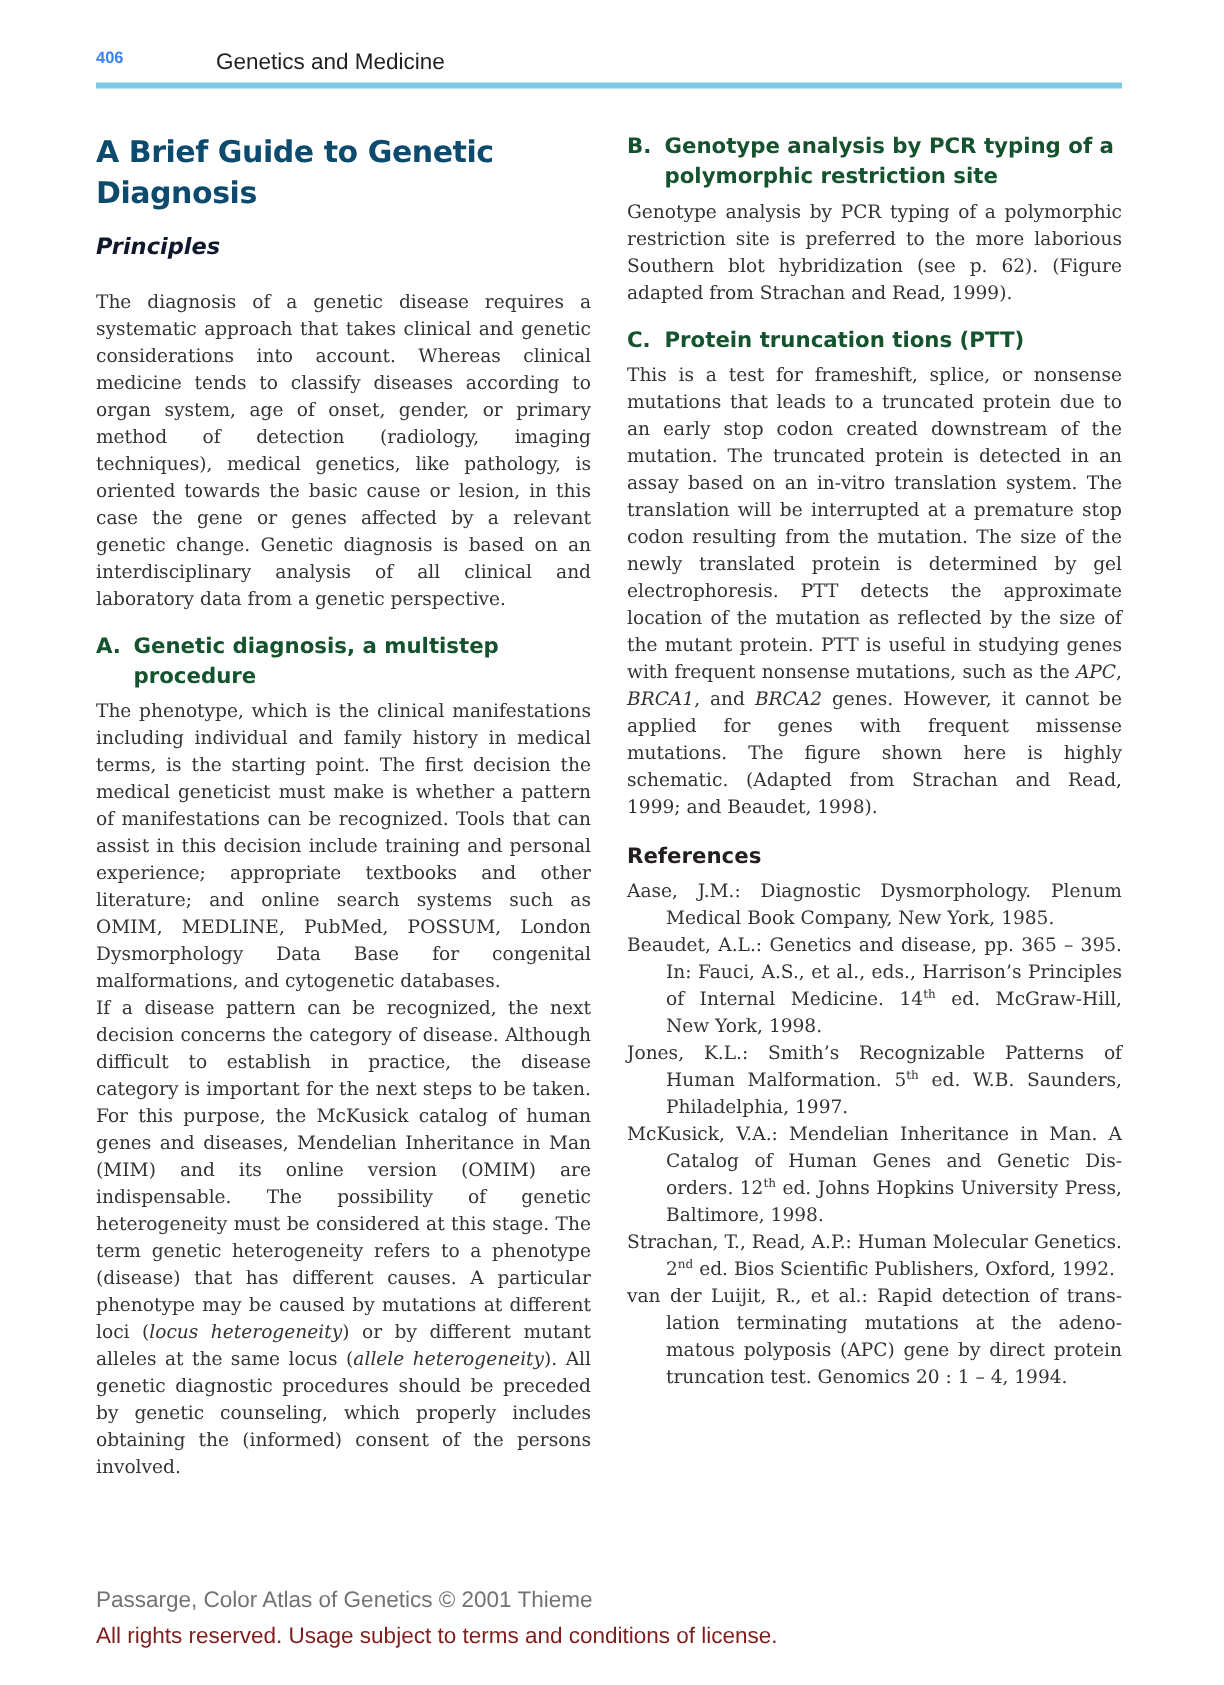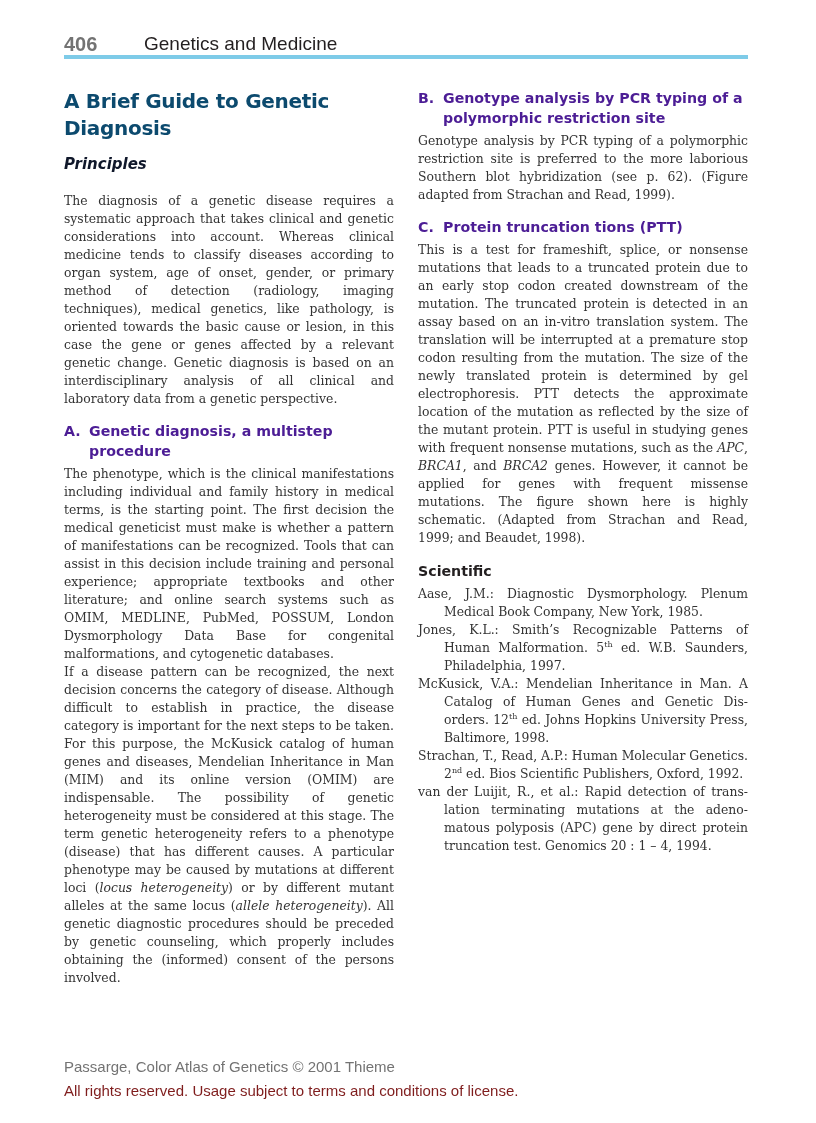--- a/index.html
+++ b/index.html
@@ -1,30 +1,30 @@
 <!DOCTYPE html>
 <html><head>
   <meta charset="utf-8">
   <style>
     html, body { margin: 0; padding: 0; background: #ffffff; }
     body { width: 816px; height: 1123px; position: relative; overflow: hidden; color: #231f20; }
     .header { position: absolute; left: 64px; top: 31px; width: 684px; height: 28px; }
-    .page-num { position: absolute; left: 0; top: 2px; font-family: "Liberation Sans", sans-serif; font-weight: bold; font-size: 20px; color: #737373; }
-    .running-title { position: absolute; left: 80px; top: 2px; font-family: "Liberation Sans", sans-serif; font-size: 19px; color: #231f20; }
+    .page-num { position: absolute; left: 0; top: 2px; font-family: "Liberation Sans", sans-serif; font-weight: bold; font-size: 11px; color: #3b82f6; }
+    .running-title { position: absolute; left: 80px; top: 2px; font-family: "Liberation Sans", sans-serif; font-size: 15px; color: #231f20; }
     .header-rule { position: absolute; left: 0; top: 24px; width: 684px; height: 4px; background: #7ecbe8; }
 
     .col { position: absolute; top: 88px; width: 330px; font-family: "DejaVu Serif", serif; font-size: 12.4px; line-height: 18px; color: #333; }
     .col-left { left: 64px; }
     .col-right { left: 418px; }
 
     .title { font-family: "DejaVu Sans", sans-serif; font-weight: bold; font-size: 20px; line-height: 27px; color: #0c4a6e; margin: 0; letter-spacing: -0.3px; }
     .subtitle { font-family: "DejaVu Sans", sans-serif; font-weight: bold; font-style: italic; font-size: 15px; line-height: 24px; color: #0f172a; margin: 10px 0 16px 0; }
 
     p { margin: 0; text-align: justify; hyphens: manual; }
-    .sec-head { font-family: "DejaVu Sans", sans-serif; font-weight: bold; font-size: 14.2px; line-height: 20px; color: #4c1d95; margin: 13px 0 4px 0; padding-left: 25px; text-indent: -25px; }
+    .sec-head { font-family: "DejaVu Sans", sans-serif; font-weight: bold; font-size: 14.2px; line-height: 20px; color: #14532d; margin: 13px 0 4px 0; padding-left: 25px; text-indent: -25px; }
     .sec-head .letter { display: inline-block; width: 25px; text-indent: 0; }
     .sec-head.first { margin-top: 0; }
     .ref-head { font-family: "DejaVu Sans", sans-serif; font-weight: bold; font-size: 14.2px; line-height: 20px; color: #231f20; margin: 14px 0 4px 0; }
     .refs { margin: 0; padding: 0; list-style: none; }
     .refs li { padding-left: 26px; text-indent: -26px; text-align: justify; }
     sup { font-size: 8px; line-height: 0; vertical-align: 5px; }
     em { }
 
     .footer1 { position: absolute; left: 64px; top: 1058px; font-family: "Liberation Sans", sans-serif; font-size: 15px; color: #737373; }
     .footer2 { position: absolute; left: 64px; top: 1082px; font-family: "Liberation Sans", sans-serif; font-size: 15px; color: #7f1d1d; }
@@ -48,23 +48,24 @@
   <p><span>If a disease pattern can be recognized, the next decision concerns the category of disease. Al­though difficult to establish in practice, the dis­ease category is important for the next steps to be taken. For this purpose, the McKusick catalog of human genes and diseases, Mendelian Inher­itance in Man (MIM) and its online version (OMIM) are indispensable. The possibility of genetic heterogeneity must be considered at this stage. The term genetic heterogeneity re­fers to a phenotype (disease) that has different causes. A particular phenotype may be caused by mutations at different loci (</span><em>locus heterogene­ity</em><span>) or by different mutant alleles at the same locus (</span><em>allele heterogeneity</em><span>). All genetic diagnos­tic procedures should be preceded by genetic counseling, which properly includes obtaining the (informed) consent of the persons involved.</span></p>
 </div>
 
 <div class="col col-right">
   <h3 class="sec-head first"><span class="letter">B.</span><span>Genotype analysis by PCR typing of a polymorphic restriction site</span></h3>
   <p>Genotype analysis by PCR typing of a polymor­phic restriction site is preferred to the more laborious Southern blot hybridization (see p. 62). (Figure adapted from Strachan and Read, 1999).</p>
 
   <h3 class="sec-head"><span class="letter">C.</span><span>Protein truncation tions (PTT)</span></h3>
   <p><span>This is a test for frameshift, splice, or nonsense mutations that leads to a truncated protein due to an early stop codon created downstream of the mutation. The truncated protein is detected in an assay based on an in-vitro translation sys­tem. The translation will be interrupted at a premature stop codon resulting from the muta­tion. The size of the newly translated protein is determined by gel electrophoresis. PTT detects the approximate location of the mutation as re­flected by the size of the mutant protein. PTT is useful in studying genes with frequent non­sense mutations, such as the </span><em>APC</em><span>, </span><em>BRCA1</em><span>, and </span><em>BRCA2</em><span> genes. However, it cannot be applied for genes with frequent missense mutations. The figure shown here is highly schematic. (Adapted from Strachan and Read, 1999; and Beaudet, 1998).</span></p>
 
-  <h3 class="ref-head">Scientific</h3>
+  <h3 class="ref-head">References</h3>
   <ul class="refs">
     <li>Aase, J.M.: Diagnostic Dysmorphology. Plenum Medical Book Company, New York, 1985.</li>
+    <li><span>Beaudet, A.L.: Genetics and disease, pp. 365 – 395. In: Fauci, A.S., et al., eds., Harrison’s Principles of Internal Medicine. 14</span><sup>th</sup><span> ed. McGraw-Hill, New York, 1998.</span></li>
     <li><span>Jones, K.L.: Smith’s Recognizable Patterns of Human Malformation. 5</span><sup>th</sup><span> ed. W.B. Saunders, Philadelphia, 1997.</span></li>
     <li><span>McKusick, V.A.: Mendelian Inheritance in Man. A Catalog of Human Genes and Genetic Dis­orders. 12</span><sup>th</sup><span> ed. Johns Hopkins University Press, Baltimore, 1998.</span></li>
     <li><span>Strachan, T., Read, A.P.: Human Molecular Genetics. 2</span><sup>nd</sup><span> ed. Bios Scientific Publishers, Oxford, 1992.</span></li>
     <li>van der Luijit, R., et al.: Rapid detection of trans­lation terminating mutations at the adeno­matous polyposis (APC) gene by direct pro­tein truncation test. Genomics 20 : 1 – 4, 1994.</li>
   </ul>
 </div>
 
 <div class="footer1">Passarge, Color Atlas of Genetics © 2001 Thieme</div>
 <div class="footer2">All rights reserved. Usage subject to terms and conditions of license.</div>
 

